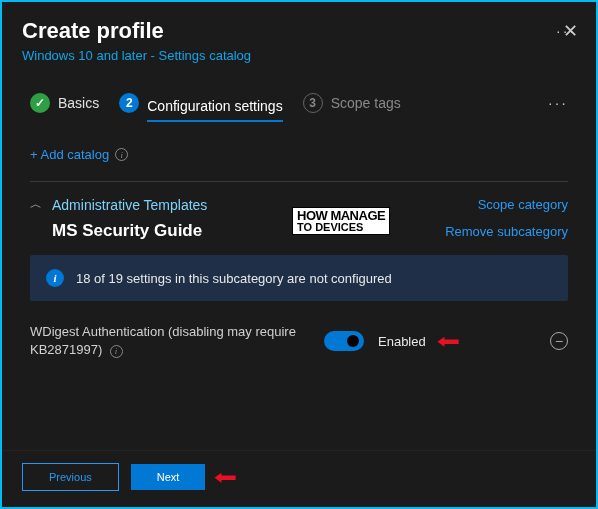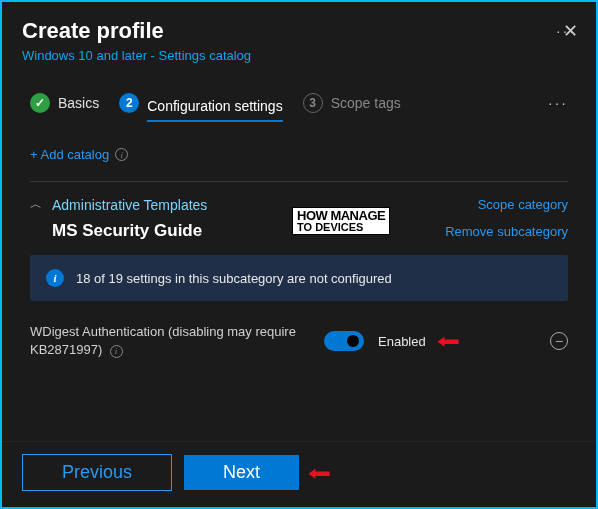--- a/index.html
+++ b/index.html
@@ -270,22 +270,22 @@
       margin-left: auto;
     }
     .footer {
       padding: 12px 20px 16px 20px;
       display: flex;
       gap: 12px;
       align-items: center;
       border-top: 1px solid rgba(255,255,255,0.04);
     }
     .btn {
-      padding: 7px 39px;
-      font-size: 18px;
+      padding: 7px 26px;
+      font-size: 11px;
       cursor: pointer;
       border: none;
     }
     .btn-secondary {
       background: transparent;
       border: 1px solid #2899f5;
       color: #2899f5;
     }
     .btn-primary {
       background: #0078d4;

